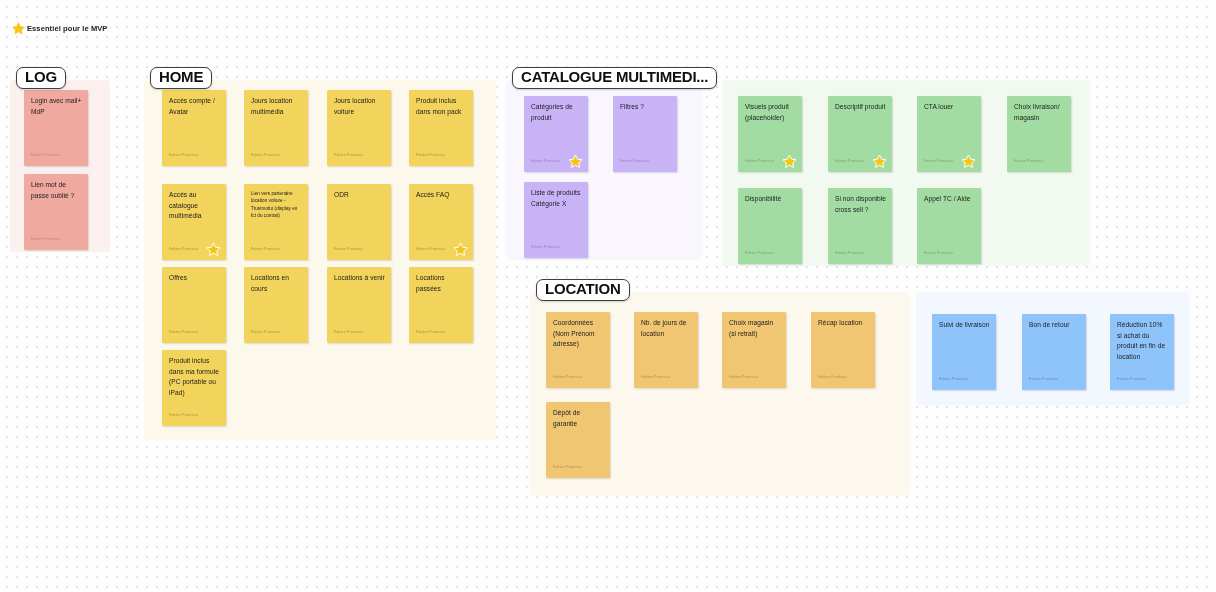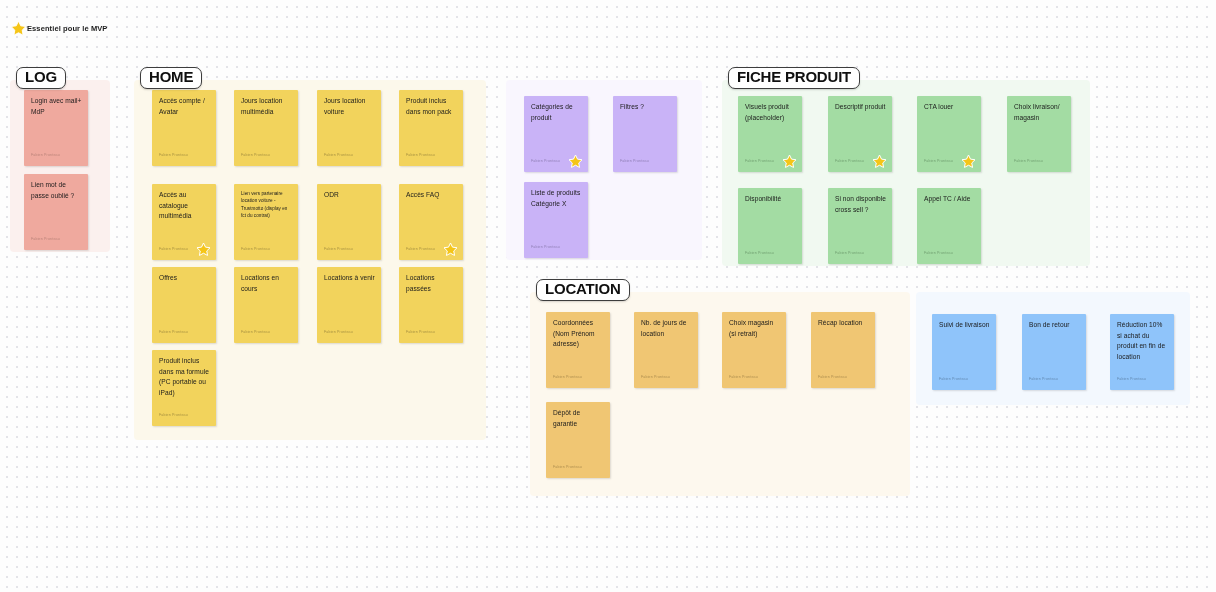--- a/index.html
+++ b/index.html
@@ -70,21 +70,21 @@
       <div class="frame-title">LOG</div>
       <div class="card" style="left: 14px; top: 10px; width: 64px; height: 76px; background: rgb(239, 169, 158);">
         <div class="card-text">Login avec mail+ MdP</div>
         <div class="card-author" style="color: rgb(168, 118, 108);">Fabien Pronteau</div>
       </div>
       <div class="card" style="left: 14px; top: 94px; width: 64px; height: 76px; background: rgb(239, 169, 158);">
         <div class="card-text">Lien mot de passe oublié ?</div>
         <div class="card-author" style="color: rgb(168, 118, 108);">Fabien Pronteau</div>
       </div>
     </div>
-    <div class="frame" style="left: 134px; top: 80px; width: 352px; height: 360px; background: rgb(252, 248, 235);">
+    <div class="frame" style="left: 144px; top: 80px; width: 352px; height: 360px; background: rgb(252, 248, 235);">
       <div class="frame-title">HOME</div>
       <div class="card" style="left: 18px; top: 10px; width: 64px; height: 76px; background: rgb(242, 211, 92);">
         <div class="card-text">Accès compte / Avatar</div>
         <div class="card-author" style="color: rgb(141, 122, 55);">Fabien Pronteau</div>
       </div>
       <div class="card" style="left: 100px; top: 10px; width: 64px; height: 76px; background: rgb(242, 211, 92);">
         <div class="card-text">Jours location multimédia</div>
         <div class="card-author" style="color: rgb(141, 122, 55);">Fabien Pronteau</div>
       </div>
       <div class="card" style="left: 183px; top: 10px; width: 64px; height: 76px; background: rgb(242, 211, 92);">
@@ -136,40 +136,40 @@
       <div class="card" style="left: 265px; top: 187px; width: 64px; height: 76px; background: rgb(242, 211, 92);">
         <div class="card-text">Locations passées</div>
         <div class="card-author" style="color: rgb(141, 122, 55);">Fabien Pronteau</div>
       </div>
       <div class="card" style="left: 18px; top: 270px; width: 64px; height: 76px; background: rgb(242, 211, 92);">
         <div class="card-text">Produit inclus dans ma formule (PC portable ou iPad)</div>
         <div class="card-author" style="color: rgb(141, 122, 55);">Fabien Pronteau</div>
       </div>
     </div>
     <div class="frame" style="left: 506px; top: 80px; width: 196px; height: 180px; background: rgb(249, 246, 254);">
+      <div class="frame-title">CATALOGUE MULTIMEDI...</div>
       <div class="card" style="left: 18px; top: 16px; width: 64px; height: 76px; background: rgb(201, 179, 247);">
         <div class="card-text">Catégories de produit</div>
         <div class="card-author" style="color: rgb(125, 110, 160);">Fabien Pronteau</div>
         <span class="star">
           <svg width="15" height="15" viewBox="0 0 24 24" aria-hidden="true">
             <path d="M12 1.6l3.2 6.6 7.2 1-5.2 5.1 1.3 7.2-6.5-3.5-6.5 3.5 1.3-7.2L1.6 9.2l7.2-1z" fill="#F5C518" stroke="#ffffff" stroke-width="1.6" stroke-linejoin="round"></path>
           </svg>
         </span>
       </div>
       <div class="card" style="left: 107px; top: 16px; width: 64px; height: 76px; background: rgb(201, 179, 247);">
         <div class="card-text">Filtres ?</div>
         <div class="card-author" style="color: rgb(125, 110, 160);">Fabien Pronteau</div>
       </div>
       <div class="card" style="left: 18px; top: 102px; width: 64px; height: 76px; background: rgb(201, 179, 247);">
         <div class="card-text">Liste de produits Catégorie X</div>
         <div class="card-author" style="color: rgb(125, 110, 160);">Fabien Pronteau</div>
       </div>
     </div>
     <div class="frame" style="left: 722px; top: 80px; width: 368px; height: 186px; background: rgb(241, 249, 241);">
-      <div class="frame-title">FICHE PRODUIT</div>
       <div class="card" style="left: 16px; top: 16px; width: 64px; height: 76px; background: rgb(163, 220, 163);">
         <div class="card-text">Visuels produit (placeholder)</div>
         <div class="card-author" style="color: rgb(95, 139, 95);">Fabien Pronteau</div>
         <span class="star">
           <svg width="15" height="15" viewBox="0 0 24 24" aria-hidden="true">
             <path d="M12 1.6l3.2 6.6 7.2 1-5.2 5.1 1.3 7.2-6.5-3.5-6.5 3.5 1.3-7.2L1.6 9.2l7.2-1z" fill="#F5C518" stroke="#ffffff" stroke-width="1.6" stroke-linejoin="round"></path>
           </svg>
         </span>
       </div>
       <div class="card" style="left: 106px; top: 16px; width: 64px; height: 76px; background: rgb(163, 220, 163);">

